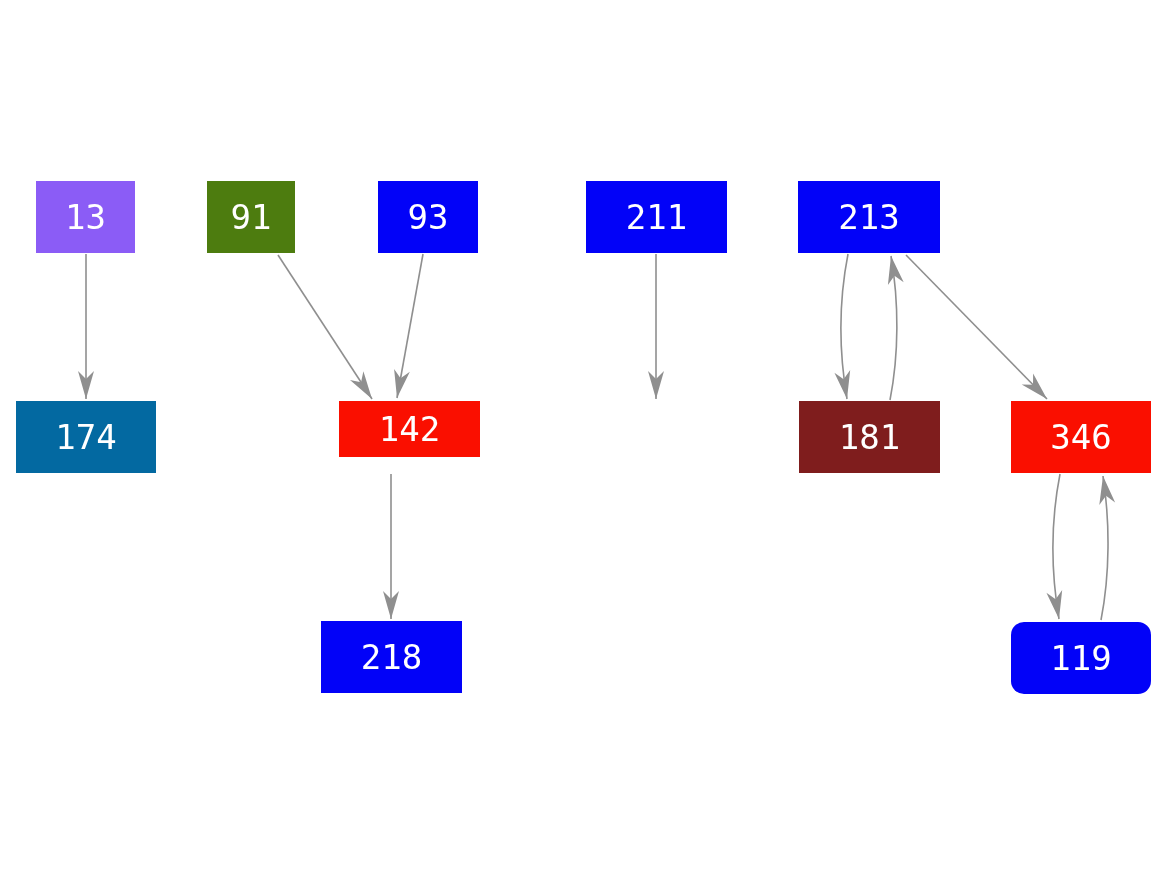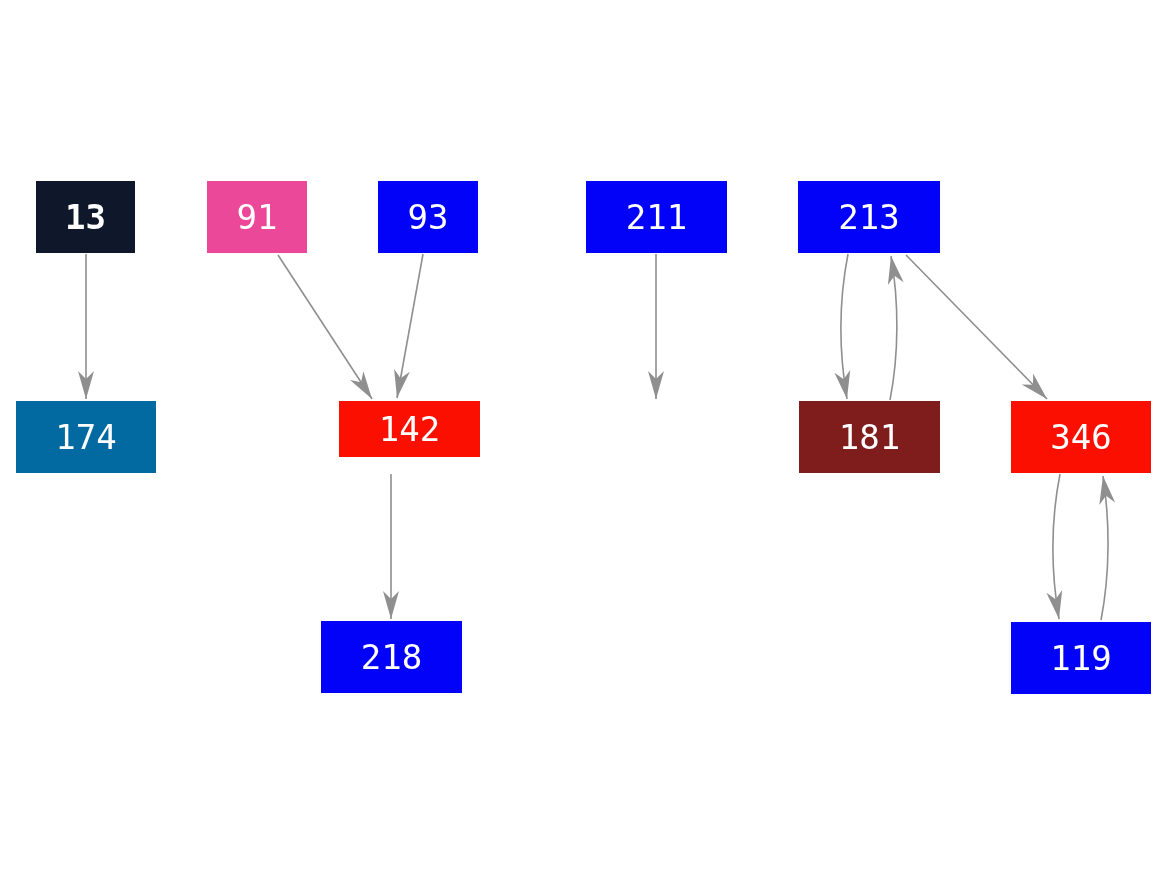--- a/index.html
+++ b/index.html
@@ -54,27 +54,27 @@
     <path class="edge" d="M423,254 L397,398" marker-end="url(#arrow)"></path>
     <path class="edge" d="M656,254 L656,399" marker-end="url(#arrow)"></path>
     <path class="edge" d="M391,474 L391,619" marker-end="url(#arrow)"></path>
     <path class="edge" d="M848,254 C839,300 839,352 847,399" marker-end="url(#arrow)"></path>
     <path class="edge" d="M890,400 C899,354 899,302 891,256" marker-end="url(#arrow)"></path>
     <path class="edge" d="M906,255 L1047,399" marker-end="url(#arrow)"></path>
     <path class="edge" d="M1060,474 C1051,520 1051,572 1059,619" marker-end="url(#arrow)"></path>
     <path class="edge" d="M1101,620 C1110,574 1110,522 1103,476" marker-end="url(#arrow)"></path>
   </svg>
 
-  <div class="node" style="left: 36px; top: 181px; width: 99px; height: 72px; background: #0f172a; font-weight: bold;">13</div>
-  <div class="node" style="left: 207px; top: 181px; width: 100px; height: 72px; background: #ec4899;">91</div>
+  <div class="node" style="left: 36px; top: 181px; width: 99px; height: 72px; background: #8b5cf6;">13</div>
+  <div class="node" style="left: 207px; top: 181px; width: 88px; height: 72px; background: #4d7c0f;">91</div>
   <div class="node" style="left: 378px; top: 181px; width: 100px; height: 72px; background: rgb(2, 2, 248);">93</div>
   <div class="node" style="left: 586px; top: 181px; width: 141px; height: 72px; background: rgb(2, 2, 248);">211</div>
   <div class="node" style="left: 798px; top: 181px; width: 142px; height: 72px; background: rgb(2, 2, 248);">213</div>
 
   <div class="node" style="left: 16px; top: 401px; width: 140px; height: 72px; background: #0369a1;">174</div>
   <div class="node" style="left: 339px; top: 401px; width: 141px; height: 56px; background: rgb(250, 15, 0);">142</div>
   <div class="node" style="left: 799px; top: 401px; width: 141px; height: 72px; background: #7f1d1d;">181</div>
   <div class="node" style="left: 1011px; top: 401px; width: 140px; height: 72px; background: rgb(250, 15, 0);">346</div>
 
   <div class="node" style="left: 321px; top: 621px; width: 141px; height: 72px; background: rgb(2, 2, 248);">218</div>
-  <div class="node" style="left: 1011px; top: 622px; width: 140px; height: 72px; background: rgb(2, 2, 248);">119</div>
+  <div class="node" style="left: 1011px; top: 622px; width: 140px; height: 72px; background: rgb(2, 2, 248); border-radius: 13px;">119</div>
 
 </div>
 
 </body></html>

